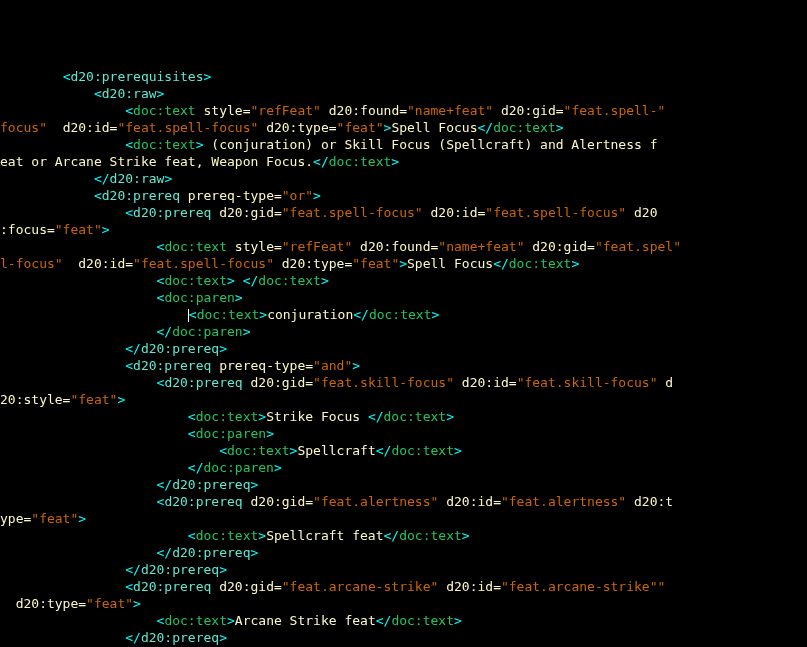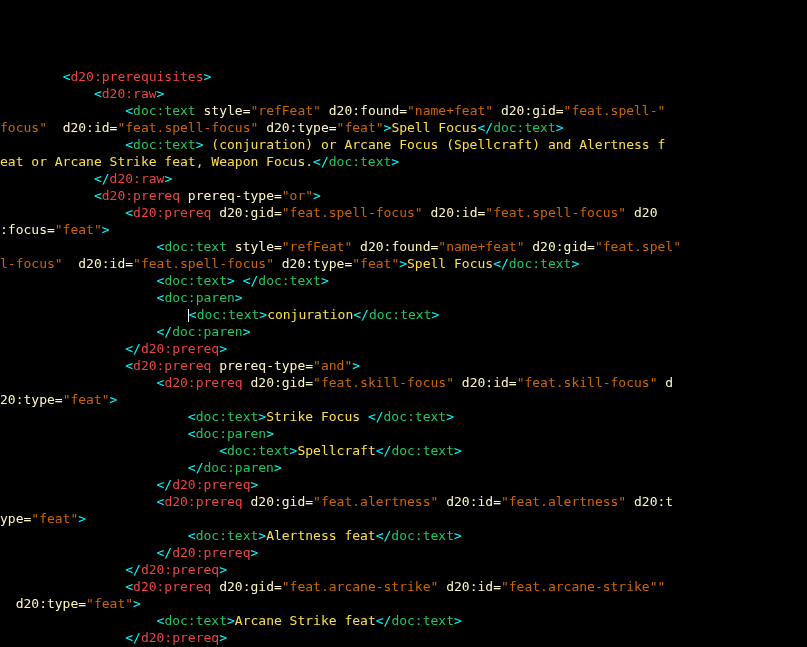--- a/index.html
+++ b/index.html
@@ -14,66 +14,66 @@
     overflow: hidden;
     width: 807px;
     height: 647px;
   }
   .code {
     padding: 0;
     margin: 0;
   }
   
   .br   { color: #00ffff; } 
-  .d20  { color: #ef4444; } 
+  .d20  { color: #5eead4; } 
   .doc  { color: #22c55e; } 
   .attr { color: #fef9c3; } 
   .val  { color: #cc6600; } 
-  .txt  { color: #fde047; } 
+  .txt  { color: #fef9c3; } 
   .cursor {
     display:inline-block;
     width:1px;
     background:#ffffff;
     height:13px;
     vertical-align:text-bottom;
   }
 </style>
 </head>
 <body>
 
 
 
 <pre class="code"><code id="out">        <span class="br">&lt;</span><span class="d20">d20:prerequisites</span><span class="br">&gt;</span>
             <span class="br">&lt;</span><span class="d20">d20:raw</span><span class="br">&gt;</span>
                 <span class="br">&lt;</span><span class="doc">doc:text</span> <span class="attr">style</span><span class="attr">=</span><span class="val">"refFeat"</span> <span class="attr">d20:found</span><span class="attr">=</span><span class="val">"name+feat"</span> <span class="attr">d20:gid</span><span class="attr">=</span><span class="val">"feat.spell-"</span>
 <span class="val">focus" </span> <span class="attr">d20:id</span><span class="attr">=</span><span class="val">"feat.spell-focus"</span> <span class="attr">d20:type</span><span class="attr">=</span><span class="val">"feat"</span><span class="br">&gt;</span><span class="txt">Spell Focus</span><span class="br">&lt;/</span><span class="doc">doc:text</span><span class="br">&gt;</span>
-                <span class="br">&lt;</span><span class="doc">doc:text</span><span class="br">&gt;</span><span class="txt"> (conjuration) or Arcane Focus (Spellcraft) and Alertness f</span>
+                <span class="br">&lt;</span><span class="doc">doc:text</span><span class="br">&gt;</span><span class="txt"> (conjuration) or Skill Focus (Spellcraft) and Alertness f</span>
 <span class="txt">eat or Arcane Strike feat, Weapon Focus.</span><span class="br">&lt;/</span><span class="doc">doc:text</span><span class="br">&gt;</span>
             <span class="br">&lt;/</span><span class="d20">d20:raw</span><span class="br">&gt;</span>
             <span class="br">&lt;</span><span class="d20">d20:prereq</span> <span class="attr">prereq-type</span><span class="attr">=</span><span class="val">"or"</span><span class="br">&gt;</span>
                 <span class="br">&lt;</span><span class="d20">d20:prereq</span> <span class="attr">d20:gid</span><span class="attr">=</span><span class="val">"feat.spell-focus"</span> <span class="attr">d20:id</span><span class="attr">=</span><span class="val">"feat.spell-focus"</span> <span class="attr">d20</span>
 <span class="attr">:focus=</span><span class="val">"feat"</span><span class="br">&gt;</span>
                     <span class="br">&lt;</span><span class="doc">doc:text</span> <span class="attr">style</span><span class="attr">=</span><span class="val">"refFeat"</span> <span class="attr">d20:found</span><span class="attr">=</span><span class="val">"name+feat"</span> <span class="attr">d20:gid</span><span class="attr">=</span><span class="val">"feat.spel"</span>
 <span class="val">l-focus" </span> <span class="attr">d20:id</span><span class="attr">=</span><span class="val">"feat.spell-focus"</span> <span class="attr">d20:type</span><span class="attr">=</span><span class="val">"feat"</span><span class="br">&gt;</span><span class="txt">Spell Focus</span><span class="br">&lt;/</span><span class="doc">doc:text</span><span class="br">&gt;</span>
                     <span class="br">&lt;</span><span class="doc">doc:text</span><span class="br">&gt;</span><span class="txt"> </span><span class="br">&lt;/</span><span class="doc">doc:text</span><span class="br">&gt;</span>
                     <span class="br">&lt;</span><span class="doc">doc:paren</span><span class="br">&gt;</span>
                         <span class="cursor"></span><span class="br">&lt;</span><span class="doc">doc:text</span><span class="br">&gt;</span><span class="txt">conjuration</span><span class="br">&lt;/</span><span class="doc">doc:text</span><span class="br">&gt;</span>
                     <span class="br">&lt;/</span><span class="doc">doc:paren</span><span class="br">&gt;</span>
                 <span class="br">&lt;/</span><span class="d20">d20:prereq</span><span class="br">&gt;</span>
                 <span class="br">&lt;</span><span class="d20">d20:prereq</span> <span class="attr">prereq-type</span><span class="attr">=</span><span class="val">"and"</span><span class="br">&gt;</span>
                     <span class="br">&lt;</span><span class="d20">d20:prereq</span> <span class="attr">d20:gid</span><span class="attr">=</span><span class="val">"feat.skill-focus"</span> <span class="attr">d20:id</span><span class="attr">=</span><span class="val">"feat.skill-focus"</span> <span class="attr">d</span>
-<span class="attr">20:type=</span><span class="val">"feat"</span><span class="br">&gt;</span>
+<span class="attr">20:style=</span><span class="val">"feat"</span><span class="br">&gt;</span>
                         <span class="br">&lt;</span><span class="doc">doc:text</span><span class="br">&gt;</span><span class="txt">Strike Focus </span><span class="br">&lt;/</span><span class="doc">doc:text</span><span class="br">&gt;</span>
                         <span class="br">&lt;</span><span class="doc">doc:paren</span><span class="br">&gt;</span>
                             <span class="br">&lt;</span><span class="doc">doc:text</span><span class="br">&gt;</span><span class="txt">Spellcraft</span><span class="br">&lt;/</span><span class="doc">doc:text</span><span class="br">&gt;</span>
                         <span class="br">&lt;/</span><span class="doc">doc:paren</span><span class="br">&gt;</span>
                     <span class="br">&lt;/</span><span class="d20">d20:prereq</span><span class="br">&gt;</span>
                     <span class="br">&lt;</span><span class="d20">d20:prereq</span> <span class="attr">d20:gid</span><span class="attr">=</span><span class="val">"feat.alertness"</span> <span class="attr">d20:id</span><span class="attr">=</span><span class="val">"feat.alertness"</span> <span class="attr">d20:t</span>
 <span class="attr">ype=</span><span class="val">"feat"</span><span class="br">&gt;</span>
-                        <span class="br">&lt;</span><span class="doc">doc:text</span><span class="br">&gt;</span><span class="txt">Alertness feat</span><span class="br">&lt;/</span><span class="doc">doc:text</span><span class="br">&gt;</span>
+                        <span class="br">&lt;</span><span class="doc">doc:text</span><span class="br">&gt;</span><span class="txt">Spellcraft feat</span><span class="br">&lt;/</span><span class="doc">doc:text</span><span class="br">&gt;</span>
                     <span class="br">&lt;/</span><span class="d20">d20:prereq</span><span class="br">&gt;</span>
                 <span class="br">&lt;/</span><span class="d20">d20:prereq</span><span class="br">&gt;</span>
                 <span class="br">&lt;</span><span class="d20">d20:prereq</span> <span class="attr">d20:gid</span><span class="attr">=</span><span class="val">"feat.arcane-strike"</span> <span class="attr">d20:id</span><span class="attr">=</span><span class="val">"feat.arcane-strike""</span>
 <span class="val"> </span> <span class="attr">d20:type</span><span class="attr">=</span><span class="val">"feat"</span><span class="br">&gt;</span>
                     <span class="br">&lt;</span><span class="doc">doc:text</span><span class="br">&gt;</span><span class="txt">Arcane Strike feat</span><span class="br">&lt;/</span><span class="doc">doc:text</span><span class="br">&gt;</span>
                 <span class="br">&lt;/</span><span class="d20">d20:prereq</span><span class="br">&gt;</span>
             
             
                 
             

